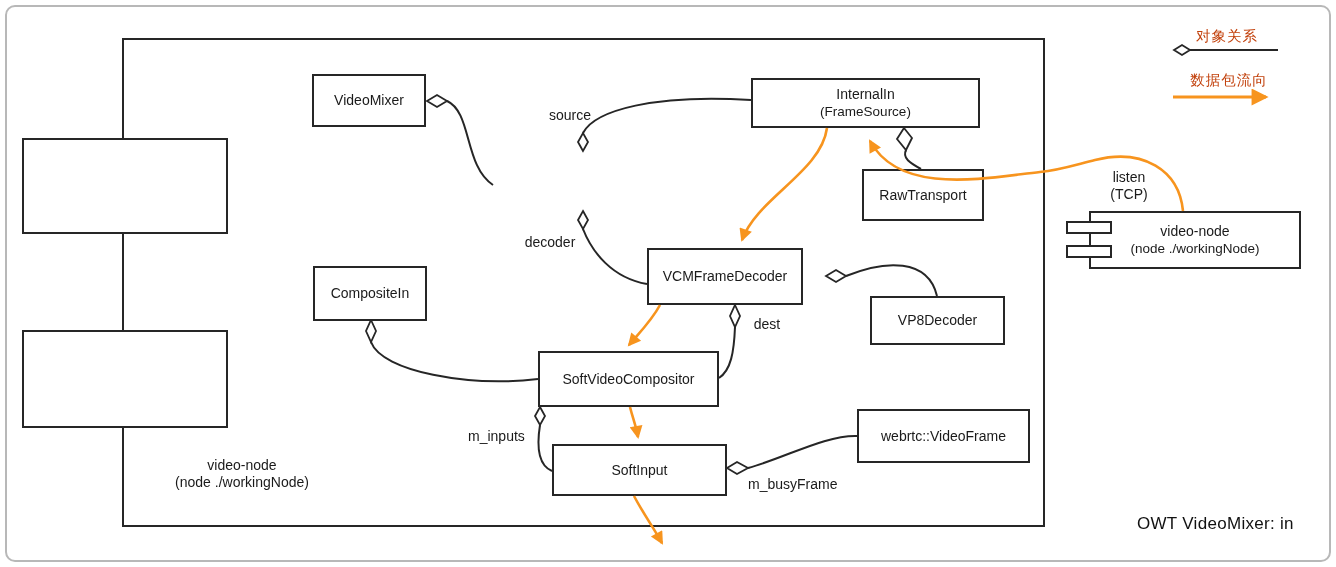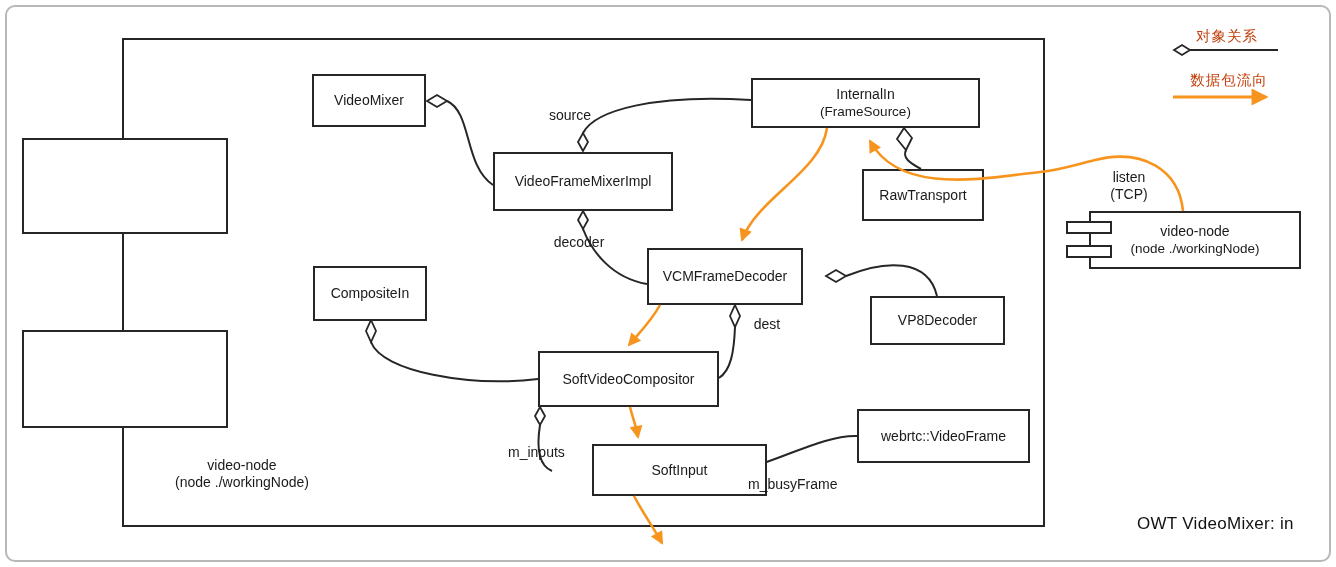--- a/index.html
+++ b/index.html
@@ -85,23 +85,20 @@
 
   <div class="box" style="left:312px;top:74px;width:114px;height:53px;">
     <span>VideoMixer</span>
   </div>
 
   <div class="box" style="left:751px;top:78px;width:229px;height:50px;">
     <span>InternalIn</span>
     <span class="l2">(FrameSource)</span>
   </div>
 
-  <div class="box" style="left:493px;top:152px;width:180px;height:59px;">
-    <span>VideoFrameMixerImpl</span>
-  </div>
 
   <div class="box" style="left:862px;top:169px;width:122px;height:52px;">
     <span>RawTransport</span>
   </div>
 
   <div class="box" style="left:313px;top:266px;width:114px;height:55px;">
     <span>CompositeIn</span>
   </div>
 
   <div class="box" style="left:647px;top:248px;width:156px;height:57px;text-align:center;">
@@ -109,21 +106,21 @@
   </div>
 
   <div class="box" style="left:870px;top:296px;width:135px;height:49px;">
     <span>VP8Decoder</span>
   </div>
 
   <div class="box" style="left:538px;top:351px;width:181px;height:56px;">
     <span>SoftVideoCompositor</span>
   </div>
 
-  <div class="box" style="left:552px;top:444px;width:175px;height:52px;margin-left:40px;">
+  <div class="box" style="left:552px;top:444px;width:175px;height:52px;">
     <span>SoftInput</span>
   </div>
 
   <div class="box" style="left:857px;top:409px;width:173px;height:54px;">
     <span>webrtc::VideoFrame</span>
   </div>
 
   <div class="box" style="left:1089px;top:211px;width:212px;height:58px;">
     <span>video-node</span>
     <span class="l2">(node ./workingNode)</span>
@@ -150,23 +147,23 @@
 
       <path d="M630,407 C633,419 636,426 638,437" marker-end="url(#flowArrow)"></path>
 
       <path d="M634,496 C643,513 653,527 662,543" marker-end="url(#flowArrow)"></path>
 
       <path d="M1173,97 L1266,97" stroke-width="3.2" marker-end="url(#legendArrow)"></path>
     </g>
   </svg>
 
   <div class="edge-label centerx" style="left:570px;top:107px;">source</div>
-  <div class="edge-label centerx" style="left:550px;top:234px;margin-left:29px;">decoder</div>
+  <div class="edge-label centerx" style="left:550px;top:234px;">decoder</div>
   <div class="edge-label centerx" style="left:767px;top:316px;">dest</div>
-  <div class="edge-label" style="left:468px;top:444px;margin-left:40px;">m_inputs</div>
+  <div class="edge-label" style="left:468px;top:428px;">m_inputs</div>
   <div class="edge-label" style="left:748px;top:476px;">m_busyFrame</div>
   <div class="edge-label centerx" style="left:1129px;top:169px;line-height:17px;">
     <div>listen</div>
     <div>(TCP)</div>
   </div>
 
   <div class="edge-label centerx" style="left:242px;top:457px;line-height:17px;text-align:center;">
     <div>video-node</div>
     <div>(node ./workingNode)</div>
   </div>

